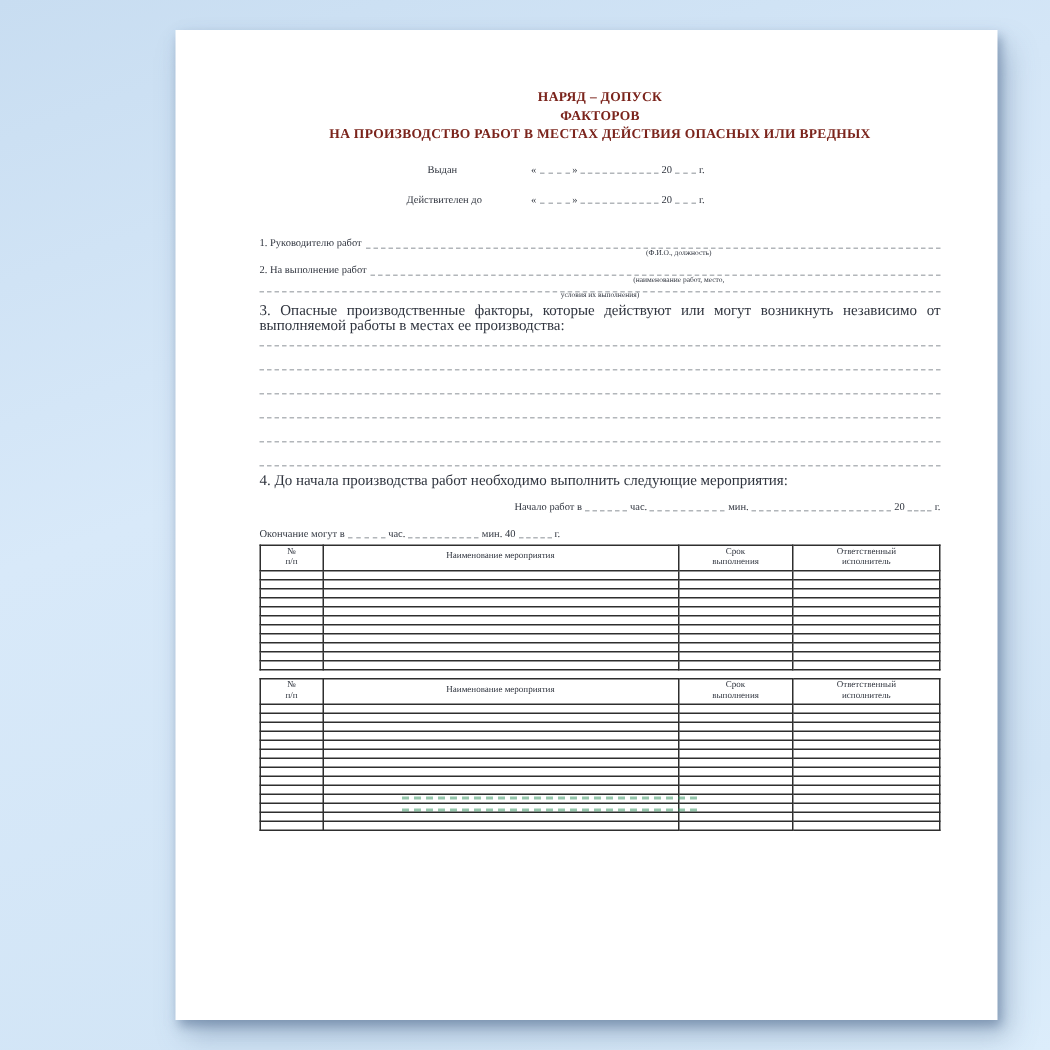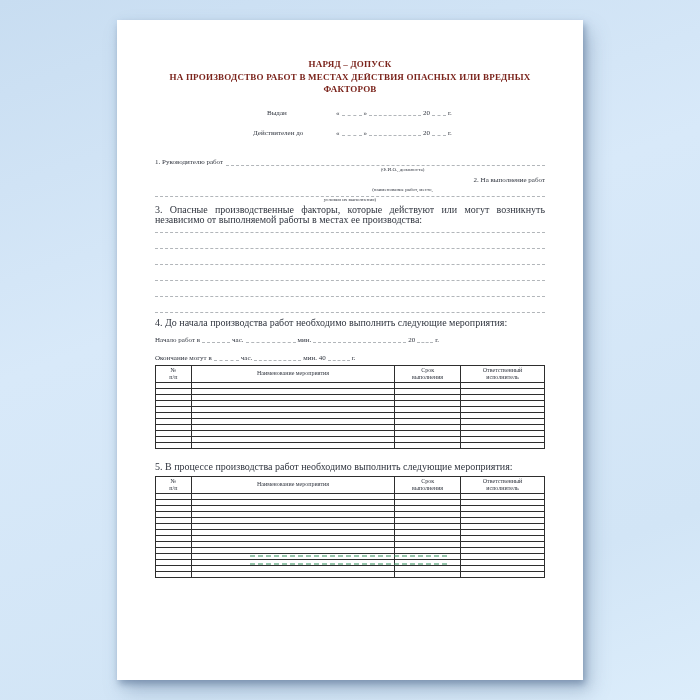--- a/index.html
+++ b/index.html
@@ -10,51 +10,51 @@
   html,body{width:700px;height:700px;overflow:hidden;}
   body{
     font-family:"Liberation Serif","DejaVu Serif",serif;
     color:var(--ink);
   }
   .stage{
     position:relative;width:700px;height:700px;
     background:linear-gradient(160deg,#c8ddf1 0%,#d8e9f9 40%,#d2e5f6 80%,#dcedfb 100%);
   }
   .sheet{
-    position:absolute;left:117px;top:20px;width:466px;height:660px;
+    position:absolute;left:117px;top:20px;width:548px;height:660px;
     background:#ffffff;
-    padding:38px 38px 0 38px;
+    padding:38px 38px 0 56px;
     box-shadow:2px 4px 7px rgba(86,112,146,.55), 7px 11px 18px rgba(86,112,146,.35);
   }
   .title{
     text-align:center;color:var(--title);font-weight:bold;
     font-size:9px;line-height:12.5px;letter-spacing:.2px;
   }
   .dates{margin:13px 0 0 98px;font-size:7px;}
   .date-row{display:flex;height:11px;margin-bottom:9px;white-space:nowrap;}
   .dlabel{width:83px;}
   .dlabel.indent{padding-left:14px;}
   .blank{display:inline-block;border-bottom:1px dashed var(--blank);height:7px;margin:0 2px 1px 2px;}
   .b14{width:14px}.b16{width:16px}.b20{width:20px}.b22{width:22px}.b25{width:25px}
   .b28{width:28px}.b47{width:47px}.b50{width:50px}.b52{width:52px}.b93{width:93px}
   .field-row{display:flex;align-items:flex-end;font-size:7px;line-height:9px;margin-top:18px;white-space:nowrap;}
   .field-row .fill{flex:1;border-bottom:1px dashed var(--blank);margin:0 0 1px 3px;height:7px;}
-  .field-row.s2{margin-top:3px;flex-direction:column;}
+  .field-row.s2{margin-top:3px;}
   .caption{font-size:5px;line-height:6px;color:var(--ink);}
   .caption.under-blank{margin-left:105px;text-align:center;}
   .caption.centered{text-align:center;}
   .rule{border-bottom:1px dashed var(--blank);}
   .rule.full{height:4px;}
   .rules .rule{height:16px;}
   .rules .rule:first-child{height:8px;}
   .para{font-size:10px;line-height:10px;text-align:justify;margin-top:2px;}
   .para.s4{margin-top:5px;line-height:9px;}
   .para.s5{margin-top:13px;line-height:9px;}
   .time-row{display:flex;align-items:flex-end;font-size:7px;height:10px;white-space:nowrap;}
-  .time-row.start{margin-top:7px;}
+  .time-row.start{margin-top:7px;justify-content:flex-end;}
   .time-row.end{margin-top:8px;}
   table.mtable{
     width:100%;border-collapse:collapse;margin-top:3px;
     border:1.5px solid var(--border);
   }
   table.mtable th,table.mtable td{
     border:1px solid var(--border);
   }
   table.mtable th{
     font-weight:normal;font-size:6px;line-height:7px;text-align:center;
@@ -68,22 +68,22 @@
     background:repeating-linear-gradient(90deg,var(--wm) 0 5px,transparent 5px 8px);}
 </style>
 </head>
 <body>
 
 <div class="stage">
   <div class="sheet">
 
     <div class="title">
       <div>НАРЯД – ДОПУСК</div>
+      <div>ФАКТОРОВ</div>
       <div>НА ПРОИЗВОДСТВО РАБОТ  В МЕСТАХ ДЕЙСТВИЯ ОПАСНЫХ ИЛИ ВРЕДНЫХ</div>
-      <div>ФАКТОРОВ</div>
     </div>
 
     <div class="dates">
       <div class="date-row">
         <span class="dlabel indent">Выдан</span>
         <span>«</span>
         <span class="blank b20"></span>
         <span>»</span>
         <span class="blank b52"></span>
         <span>20</span>
@@ -238,21 +238,20 @@
           </tr>
           <tr>
             <td></td>
             <td></td>
             <td></td>
             <td></td>
           </tr>
         </tbody>
       </table>
 
-    <div class="para s5">5. В процессе производства работ необходимо выполнить следующие мероприятия:</div>
 
     <div class="t2wrap">
       <table class="mtable">
           <colgroup>
             <col style="width: 9.2%;">
             <col style="width: 52.3%;">
             <col style="width: 16.9%;">
             <col style="width: 21.6%;">
           </colgroup>
           <thead>

